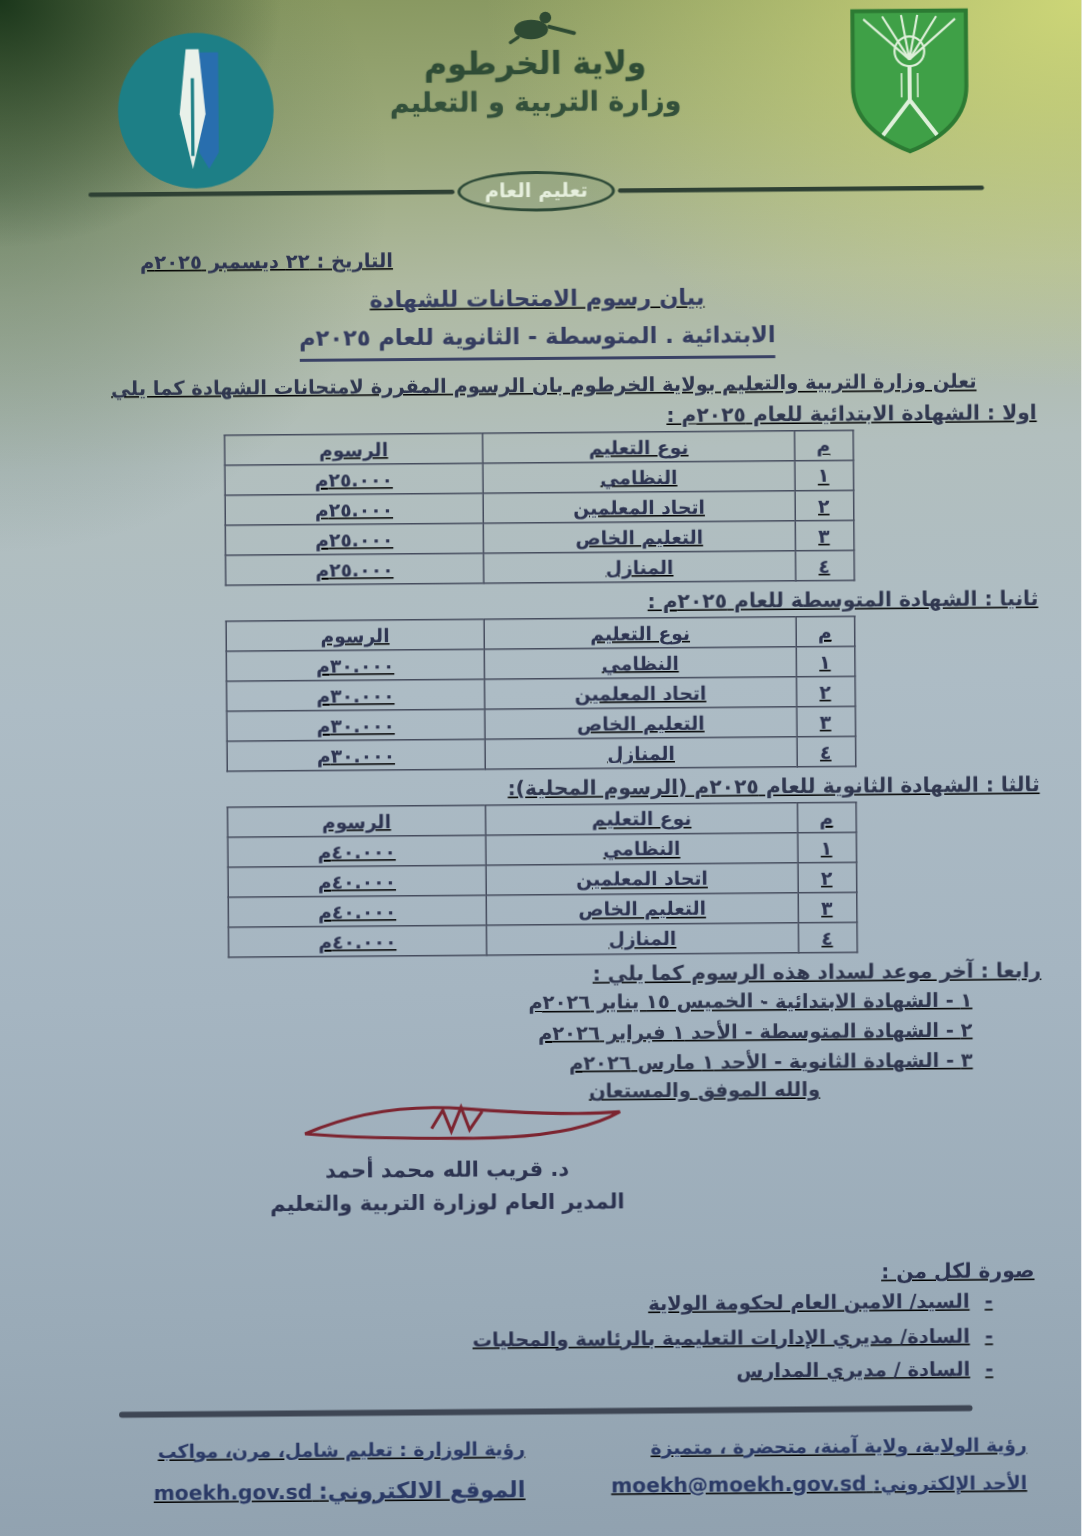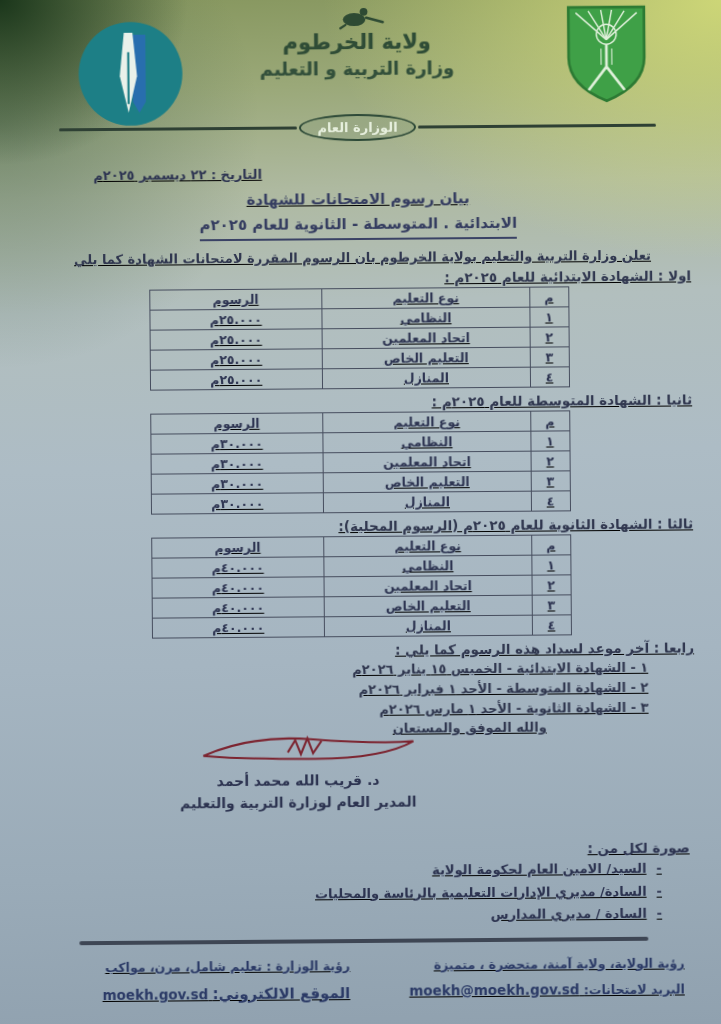--- a/index.html
+++ b/index.html
@@ -94,21 +94,21 @@
         </svg>
       </div>
 
       <div class="head-center">
         <div class="state-name">ولاية الخرطوم</div>
         <div class="ministry-name">وزارة التربية و التعليم</div>
       </div>
 
       <div class="divider-row">
         <div class="divider-line"></div>
-        <div class="office-oval">الوزارة العام</div>
+        <div class="office-oval">تعليم العام</div>
         <div class="divider-line"></div>
       </div>
 
       <div class="shield">
         <svg width="90" height="104" viewBox="0 0 100 112">
           <path d="M8 4 h84 v56 q0 31 -42 48 q-42 -17 -42 -48 z" fill="#3fa047" stroke="#2c7a33" stroke-width="3"></path>
           <g stroke="#dff0da" stroke-width="1.6" fill="none">
             <path d="M50 40 L16 10"></path>
               <path d="M50 40 L30 8"></path>
               <path d="M50 40 L44 7"></path>
@@ -269,21 +269,21 @@
       <div class="copy-item">
         <span class="dash">-</span><span>السادة / مديري المدارس</span>
       </div>
 
       <hr class="footer-rule">
 
       <div class="footer">
         <div class="f-col f-col-right">
           <div class="vision">رؤية الولاية، ولاية آمنة، متحضرة ، متميزة</div>
           <div class="contact">
-            <span>البريد لامتحانات:</span>
+            <span>الأحد الإلكتروني:</span>
             <span class="latin">moekh@moekh.gov.sd</span>
           </div>
         </div>
         <div class="f-col f-col-left">
           <div class="vision">رؤية الوزارة : تعليم شامل، مرن، مواكب</div>
           <div class="contact">
             <span class="site-label">الموقع الالكتروني:</span>
             <span class="latin">moekh.gov.sd</span>
           </div>
         </div>

